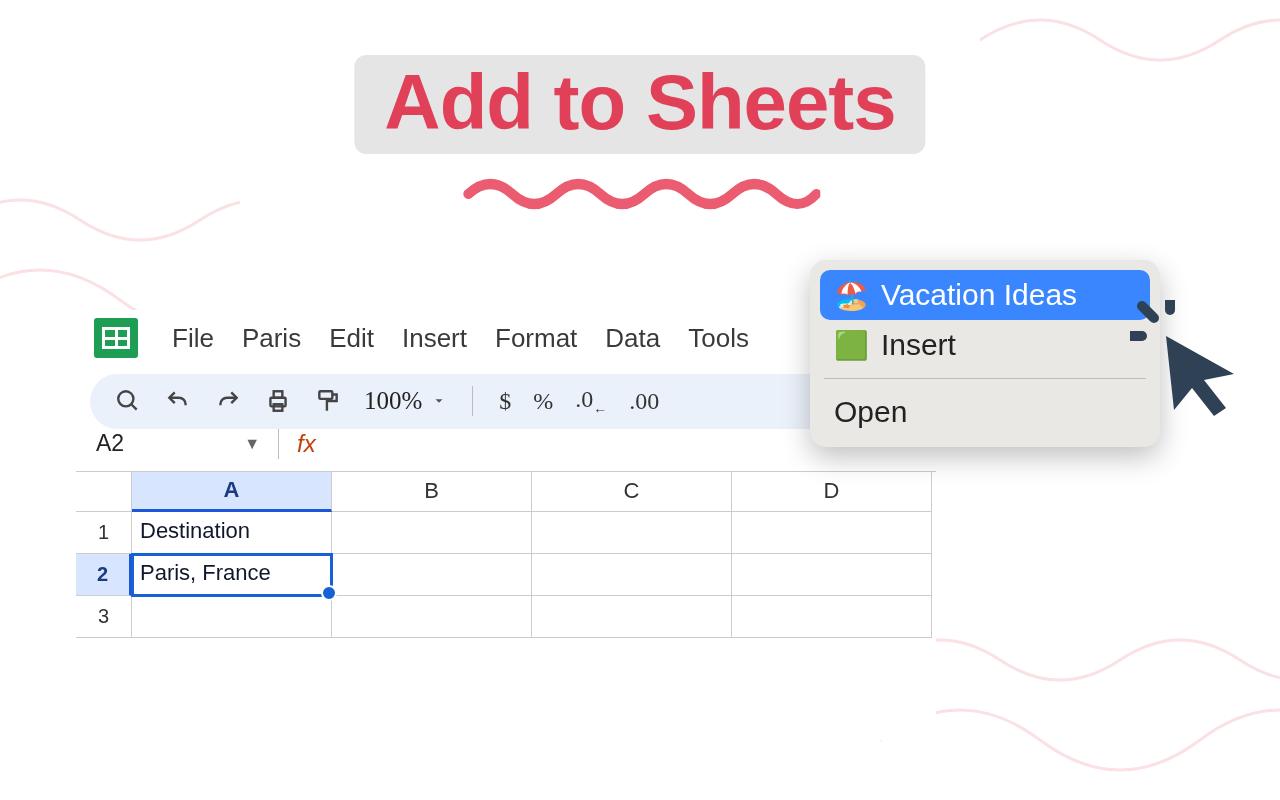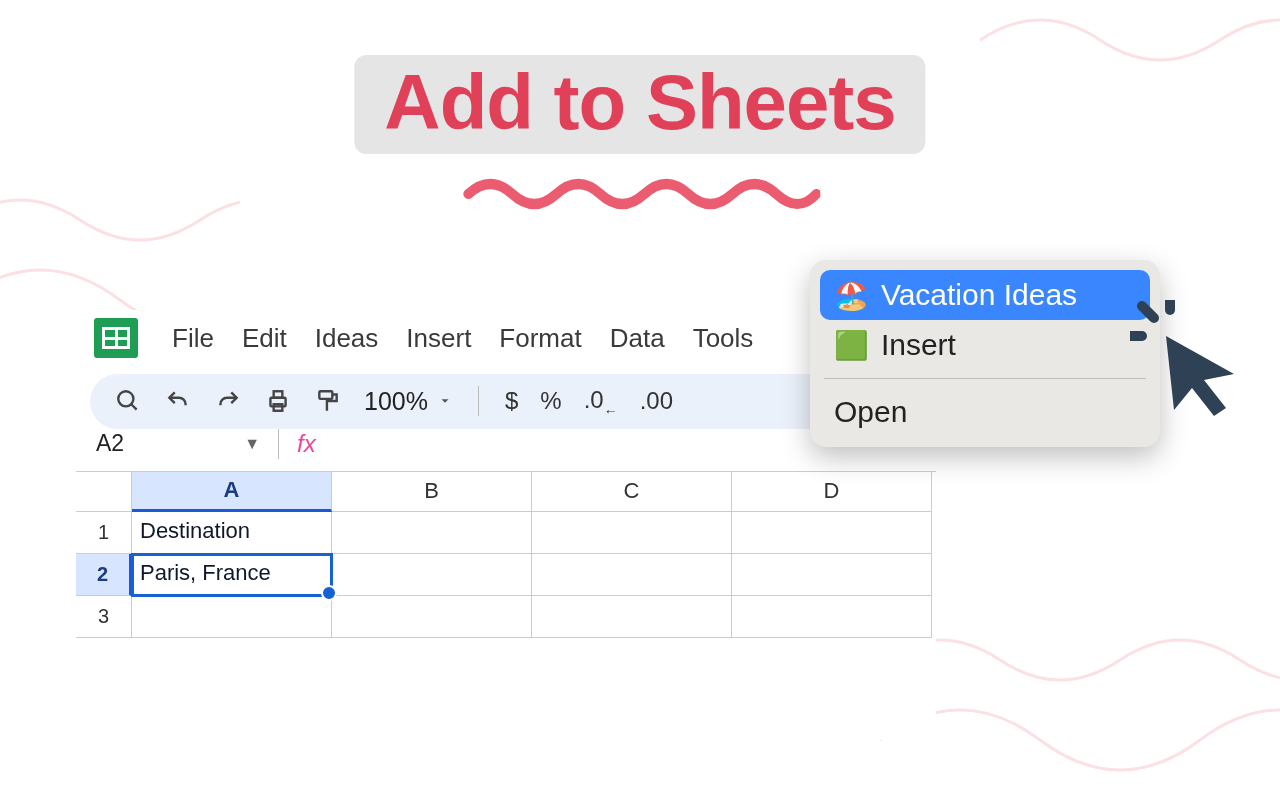--- a/index.html
+++ b/index.html
@@ -86,20 +86,21 @@
   .toolbar {
     margin: 6px 14px 0;
     background: #ebf1fa;
     border-radius: 40px;
     padding: 12px 24px;
     display: flex;
     align-items: center;
     gap: 22px;
     font-size: 22px;
     color: #444;
+    font-family: Liberation Serif, serif;
   }
   .tool-icon { width: 28px; height: 28px; display:flex; align-items:center; justify-content:center; }
   .tool-icon svg { stroke:#444; }
   .zoom { display:flex; align-items:center; gap:10px; font-size:25px; color:#222; }
   .divider { width:1px; height:30px; background:#bbb; margin: 0 4px; }
   .tool-text { font-size:24px; color:#333; }
 
   
   .fx-row {
     display:flex;
@@ -108,21 +109,21 @@
     font-size: 23px;
     color:#222;
   }
   .name-box {
     display:flex; align-items:center; gap:12px;
     width: 170px;
     padding-left:6px;
   }
   .name-box .caret { margin-left:auto; font-size:16px; color:#666; }
   .fx-divider { width:1px; height:30px; background:#bbb; margin:0 18px; }
-  .fx-label { font-style:italic; color:#ec4899; font-size:24px; }
+  .fx-label { font-style:italic; color:#c2410c; font-size:24px; }
 
   
   .grid {
     margin-top: 2px;
     border-top:1px solid #ccc;
   }
   .grid-row { display:flex; }
   .rowhead {
     width: 56px;
     border-right:1px solid #ccc;
@@ -224,22 +225,22 @@
       <path d="M 8 22 Q 30 2 52 22 T 96 22 T 140 22 T 184 22 T 228 22 T 272 22 T 316 22 T 356 22" stroke="#eb5c70" stroke-width="10" fill="none" stroke-linecap="round"></path>
     </svg>
   </div>
 </div>
 
 <div class="sheets">
 
   <div class="menubar">
     <div class="sheets-logo"></div>
     <span>File</span>
+    <span>Paris</span>
     <span>Edit</span>
-    <span>Ideas</span>
     <span>Insert</span>
     <span>Format</span>
     <span>Data</span>
     <span>Tools</span>
   </div>
 
   <div class="toolbar">
     <div class="tool-icon">
       <svg width="26" height="26" viewBox="0 0 24 24" fill="none" stroke-width="2.2">
           <circle cx="10" cy="10" r="7"></circle>

